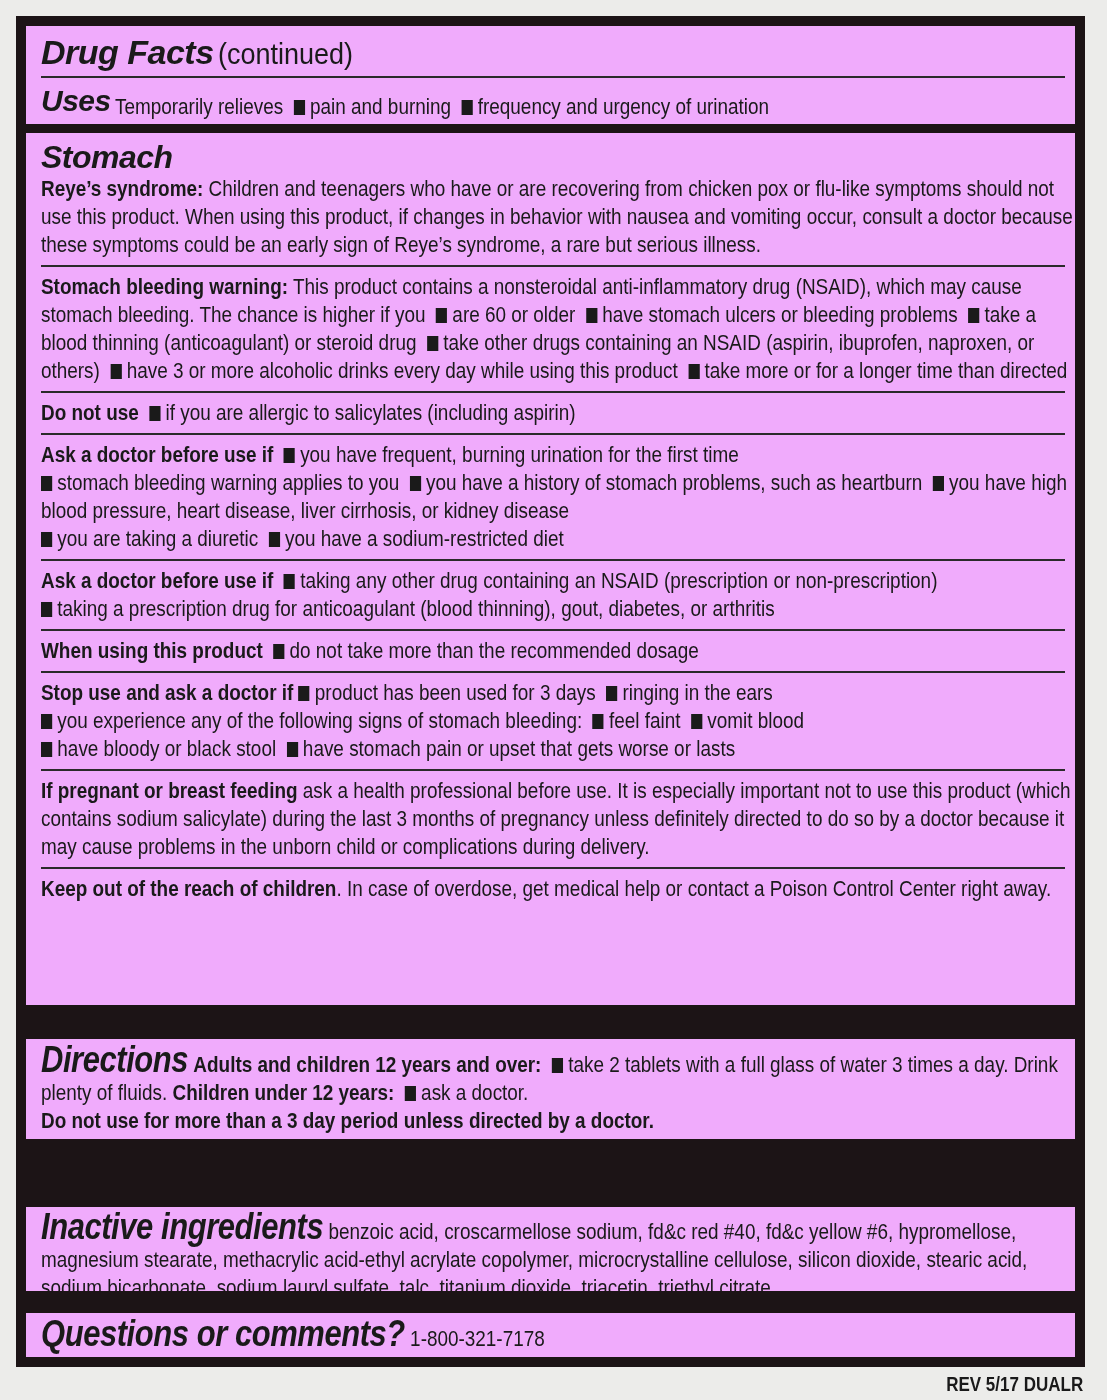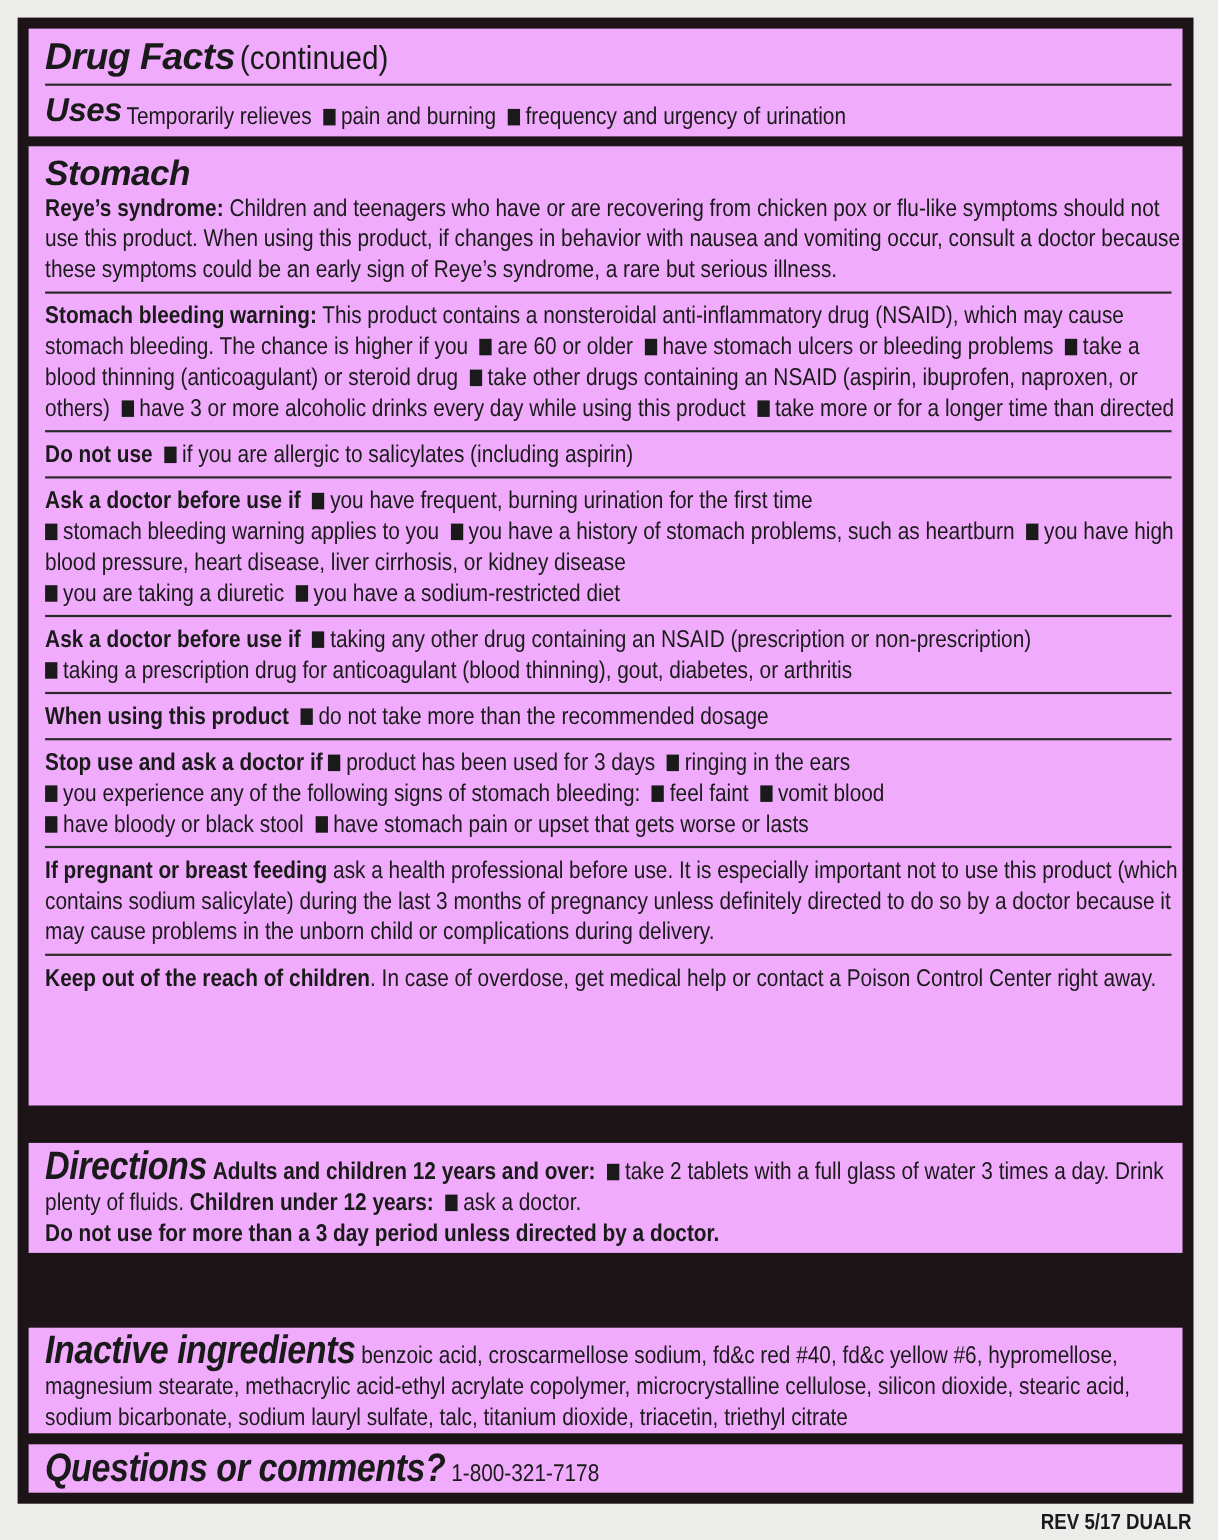--- a/index.html
+++ b/index.html
@@ -178,21 +178,21 @@
       <span class="heading-italic" style="font-size:36px; line-height:30px;">Directions</span>
       <span class="b">Adults and children 12 years and over:</span>
       <span class="bullet"></span><span>take 2 tablets with a full glass of water 3 times a day. Drink plenty of fluids.</span>
       <span class="b">Children under 12 years:</span>
       <span class="bullet"></span><span>ask a doctor.</span><br>
       <span class="b">Do not use for more than a 3 day period unless directed by a doctor.</span>
     </div>
   </div>
 
 
-  <div class="panel" style="top:1191px; height:96px;">
+  <div class="panel" style="top:1191px; height:84px;">
     <div class="body-text" style="padding-top:6px;">
       <span class="heading-italic" style="font-size:36px; line-height:28px;">Inactive ingredients</span>
       <span>benzoic acid, croscarmellose sodium, fd&amp;c red #40, fd&amp;c yellow #6, hypromellose, magnesium stearate, methacrylic acid-ethyl acrylate copolymer, microcrystalline cellulose, silicon dioxide, stearic acid, sodium bicarbonate, sodium lauryl sulfate, talc, titanium dioxide, triacetin, triethyl citrate</span>
     </div>
   </div>
 
   <div class="panel" style="top:1297px; height:44px;">
     <div class="body-text" style="padding-top:6px;">
       <span class="heading-italic" style="font-size:36px; line-height:30px;">Questions or comments?</span>
       <span>1-800-321-7178</span>

